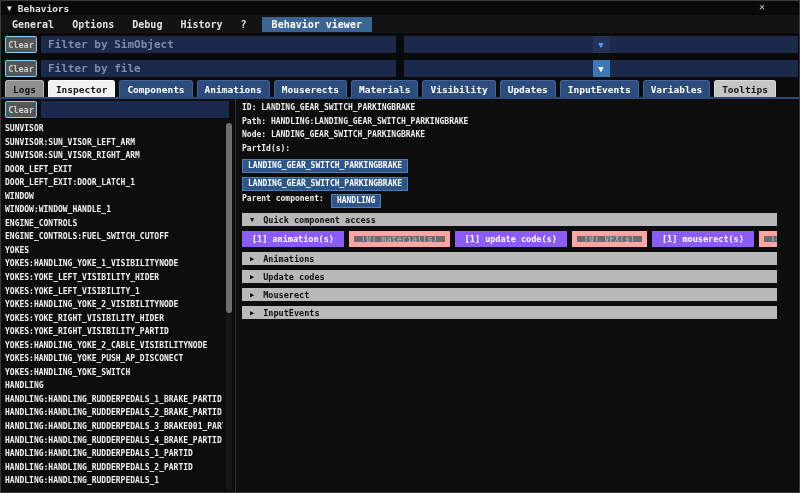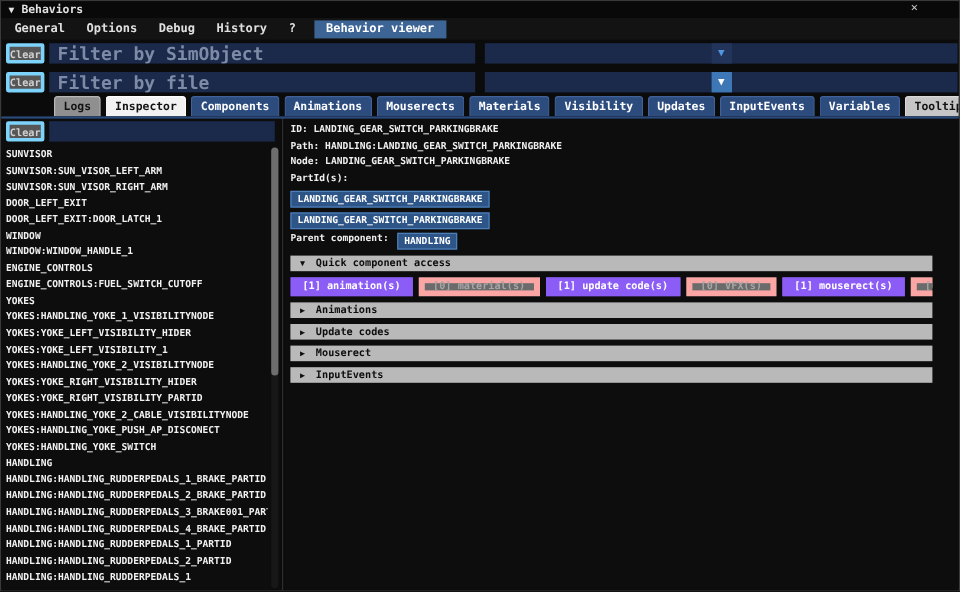--- a/index.html
+++ b/index.html
@@ -20,38 +20,38 @@
   
   .menubar { position:absolute; top:14px; left:0; right:0; height:18px;
     background:#131313; display:flex; align-items:center; padding-left:2px;
     font-size:10px; color:#e0e0e0; }
   .menu-item { padding:2px 9px; white-space:nowrap; }
   .menu-item.active { background:#3c6494; color:#fff; padding:2px 10px; margin-left:6px; }
   
   .filter-row { position:absolute; left:0; right:0; height:17px; }
   .row1 { top:35px; } .row2 { top:59px; }
   .clear-btn { position:absolute; left:4px; width:32px; height:17px;
-    background:#565656; color:#d0d0d0; border:3px solid #7dd3fc;
+    background:#565656; color:#d0d0d0; border:1px solid #7dd3fc;
     border-radius:2px; font-family:inherit; font-weight:bold; font-size:8.5px;
     padding:0; line-height:14px; }
   .filter-input { position:absolute; left:40px; width:355px; height:17px;
     background:#1b2a4a; border:none; outline:none; color:#fff;
-    font-family:inherit; font-weight:bold; font-size:15px; padding:0 7px; }
+    font-family:inherit; font-weight:bold; font-size:11px; padding:0 7px; }
   .filter-input::placeholder { color:#7e8ba6; opacity:1; }
   .dropdown { position:absolute; left:403px; width:394px; height:17px;
     background:#1b2a4a; display:flex; align-items:center;flex-direction:column; }
   .dd-text { flex:1; padding:0 7px; font-size:10px; color:#fff;
     white-space:nowrap; overflow:hidden; }
   .dd-arrow { width:17px; height:17px; display:flex; align-items:center;
     justify-content:center; font-size:9px; flex:0 0 auto; }
   .dd-arrow.dark { background:#223459; color:#4f97e3; }
   .dd-arrow.blue { background:#3d77b5; color:#fff; }
   
   .tabbar { position:absolute; top:79px; left:4px; right:0; height:17px;
-    display:flex; gap:4px; overflow:hidden;margin-left:40px; }
+    display:flex; gap:4px; overflow:hidden; }
   .tab { height:17px; padding:0 7px; font-size:9.5px; display:flex;
     align-items:center; white-space:nowrap; border-radius:3px 3px 0 0;
     border:1px solid transparent; border-bottom:none; }
   .tab-gray  { background:#8f8f8f; color:#121212; border-color:#b8b8b8; }
   .tab-active{ background:#f2f2f2; color:#121212; border-color:#ffffff; }
   .tab-blue  { background:#2d4c7e; color:#ffffff; border-color:#41619a; }
   .tab-light { background:#c6c6c6; color:#121212; border-color:#d9d9d9; }
   .tab-underline { position:absolute; top:96px; left:0; right:0; height:2px;
     background:#2b4a7c; }
   

